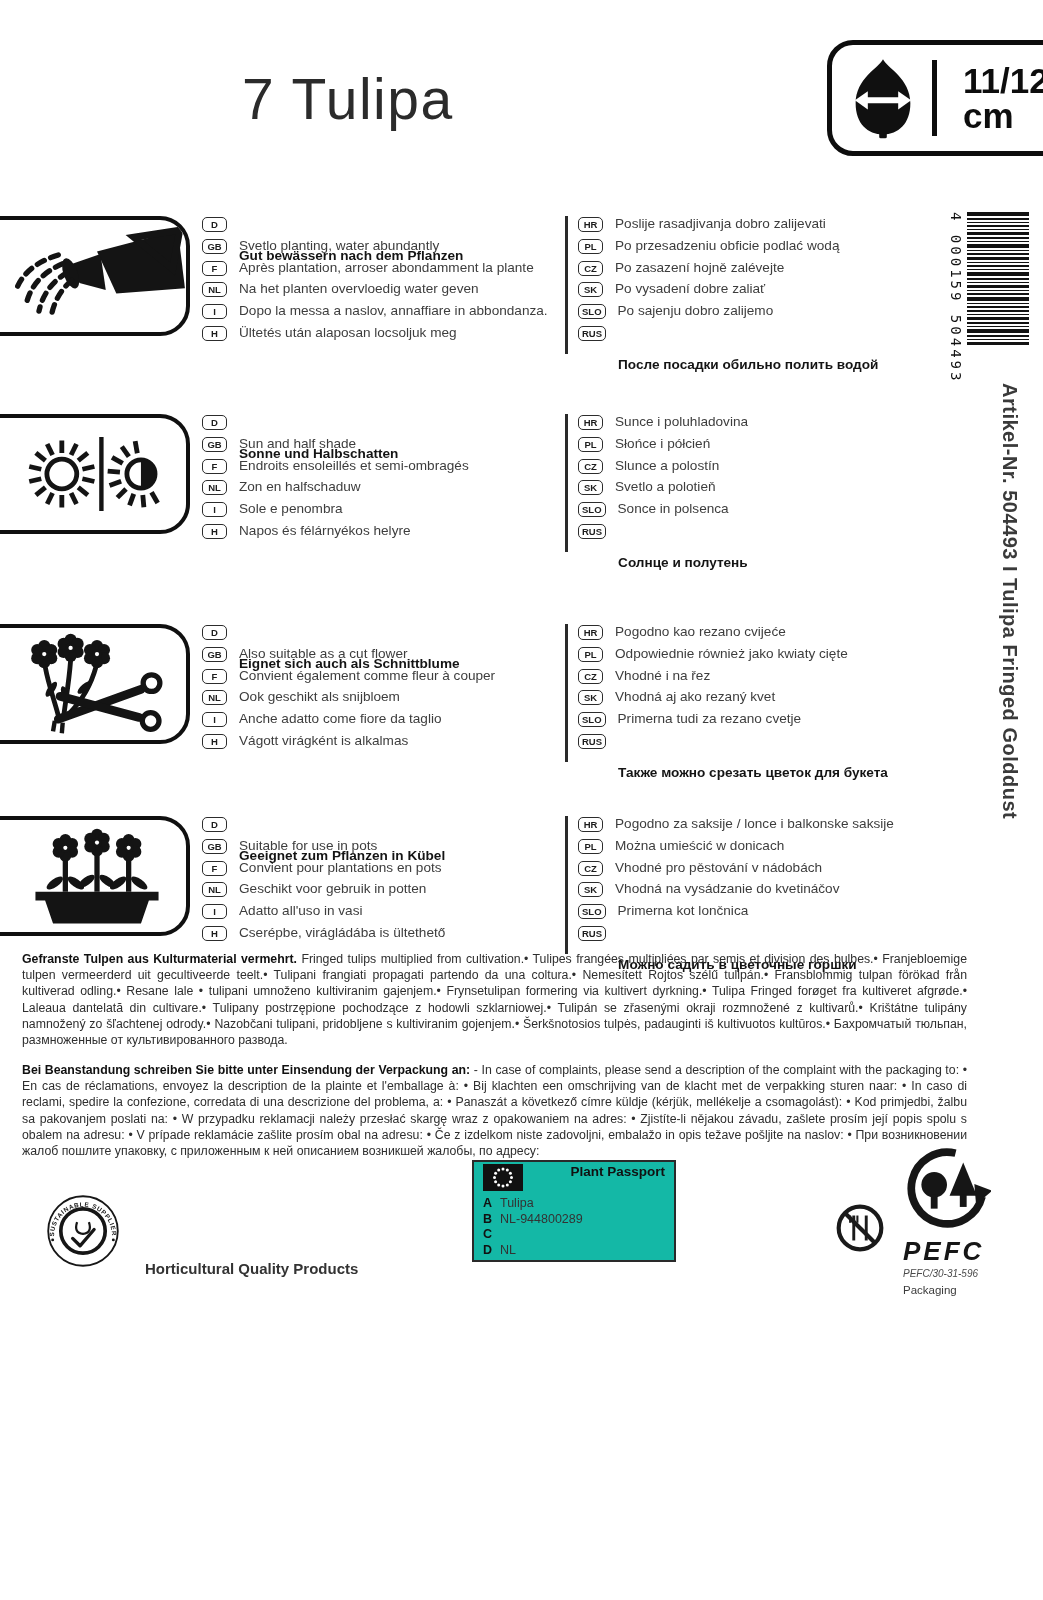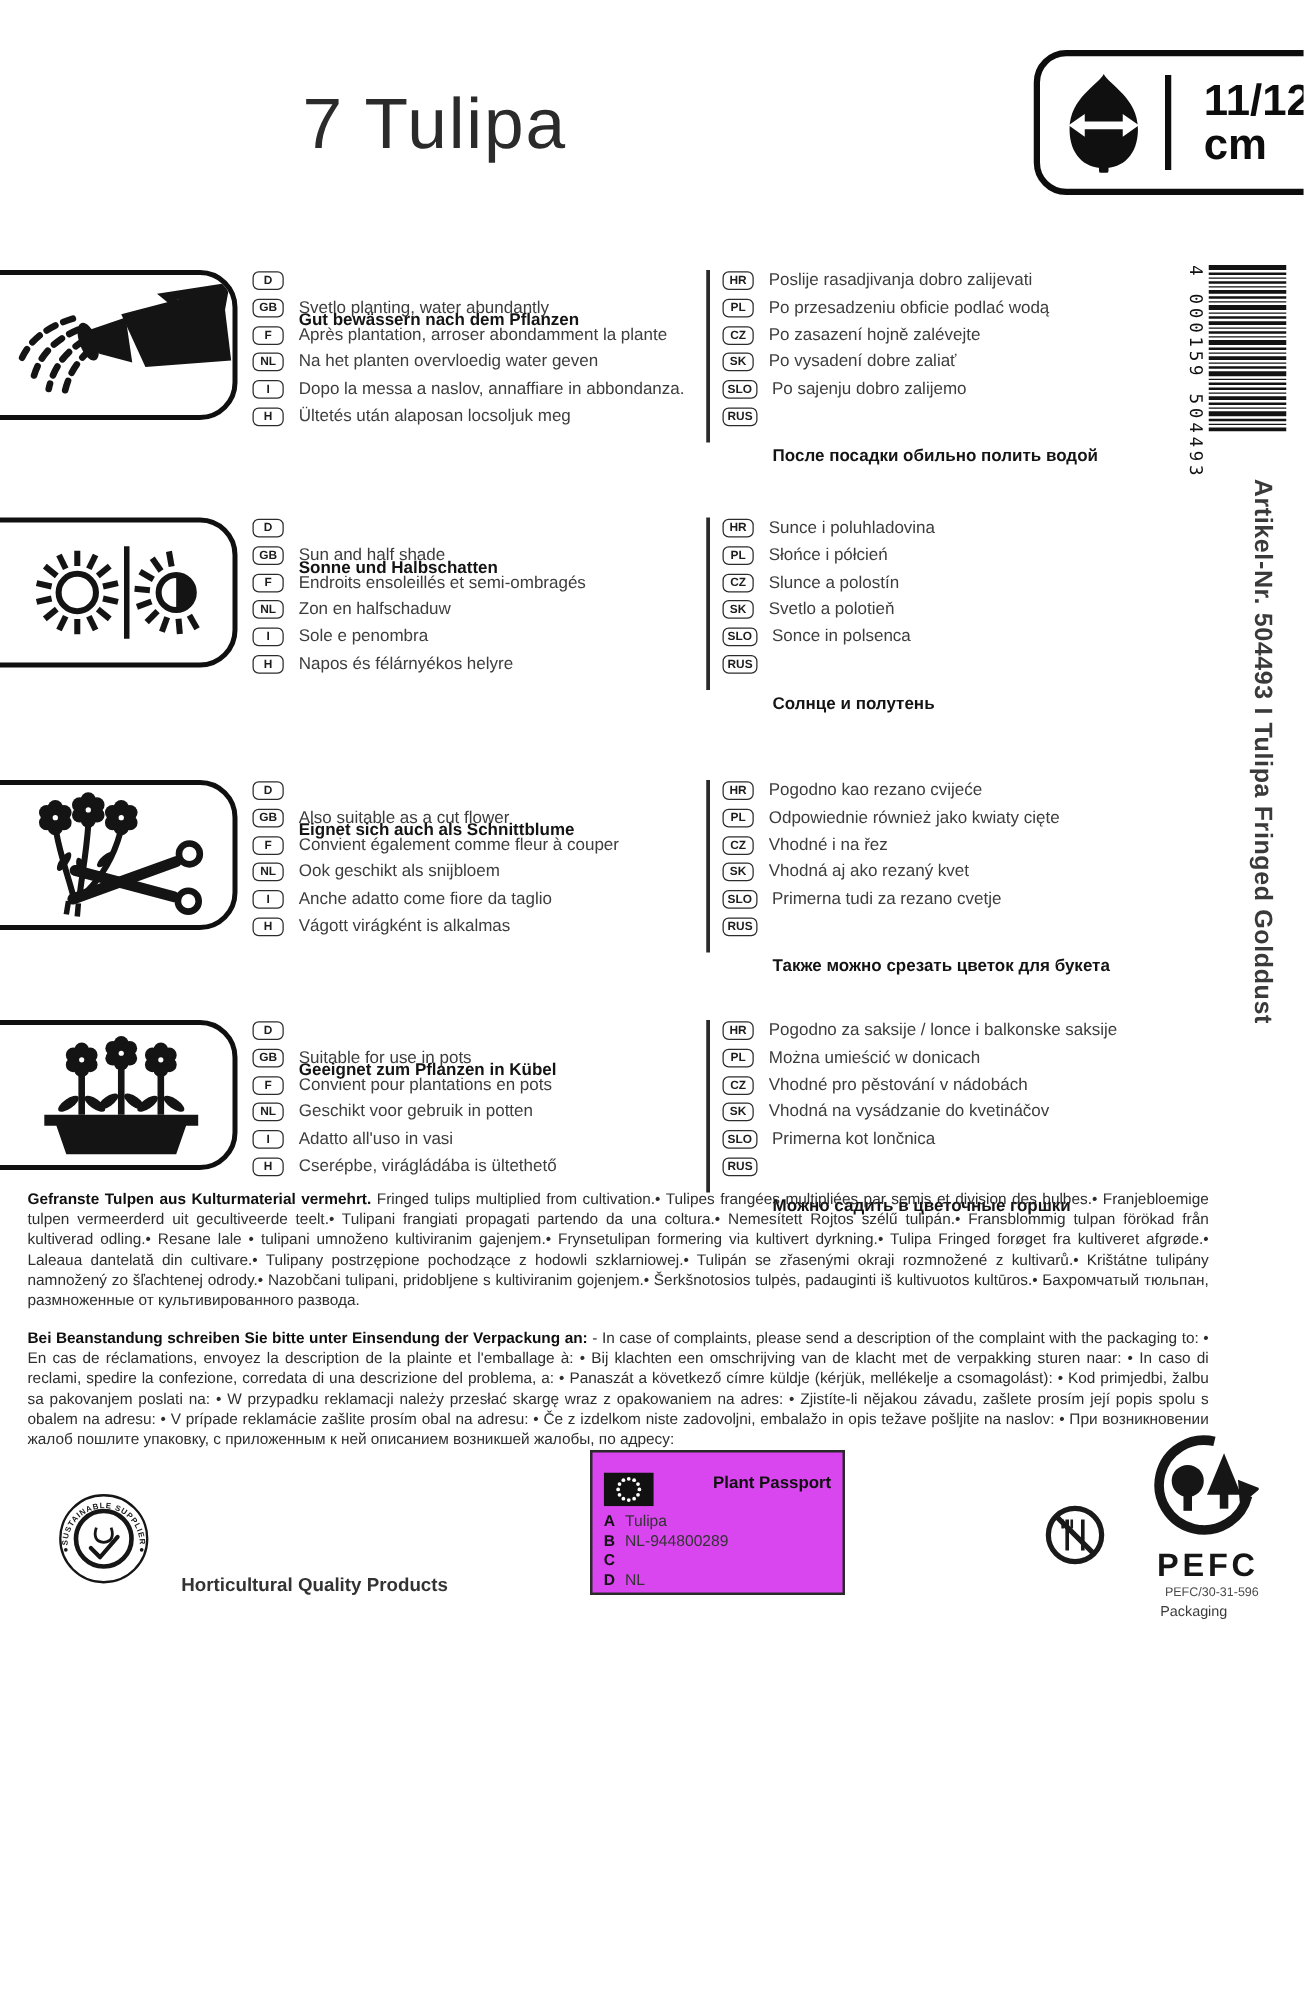--- a/index.html
+++ b/index.html
@@ -42,32 +42,32 @@
   
   .para{position:absolute;left:22px;width:945px;font-size:12.3px;line-height:16.2px;
         color:#2e2e2e;text-align:justify;}
   .para b{color:#101010;}
   
   .sustain-badge{position:absolute;left:46px;top:1194px;width:74px;height:74px;}
   .address{position:absolute;left:145px;top:1198px;font-size:15.5px;font-weight:bold;
            color:#333;line-height:19px;}
   .tagline{position:absolute;left:145px;top:1260px;font-size:15px;font-weight:bold;color:#333;}
   .passport{position:absolute;left:472px;top:1160px;width:182px;height:92px;
-            border:2.5px solid #2a2a2a;background:#d946ef;padding:16px 9px 4px 9px;}
+            border:2.5px solid #2a2a2a;background:#14b8a6;padding:2px 9px 4px 9px;}
   .pp-head{display:flex;align-items:flex-start;}
   .pp-title{margin-left:auto;font-weight:bold;font-size:13.5px;color:#111;}
   .pp-rows{margin-top:5px;}
   .pp-row{display:flex;line-height:15.5px;}
   .pp-key{font-weight:bold;font-size:12.5px;width:17px;color:#111;}
   .pp-val{font-size:12.5px;color:#333;}
   .nofood{position:absolute;left:834px;top:1202px;width:52px;height:52px;}
-  .pefc{position:absolute;left:903px;top:1148px;width:104px;text-align:right;}
+  .pefc{position:absolute;left:903px;top:1148px;width:104px;text-align:left;font-style:italic;}
   .pefc-name{font-weight:bold;font-size:26px;letter-spacing:3px;color:#161616;margin-top:2px;}
   .pefc-cert{font-size:10px;color:#4a4a4a;margin-top:1px;}
-  .packaging{position:absolute;left:903px;top:1284px;width:104px;text-align:center;
+  .packaging{position:absolute;left:903px;top:1284px;width:104px;
              font-size:11.5px;color:#3c3c3c;}
 </style>
 </head>
 <body>
 
 <div class="page">
 
   <div class="title">7 Tulipa</div>
 
   <div class="size-badge">

